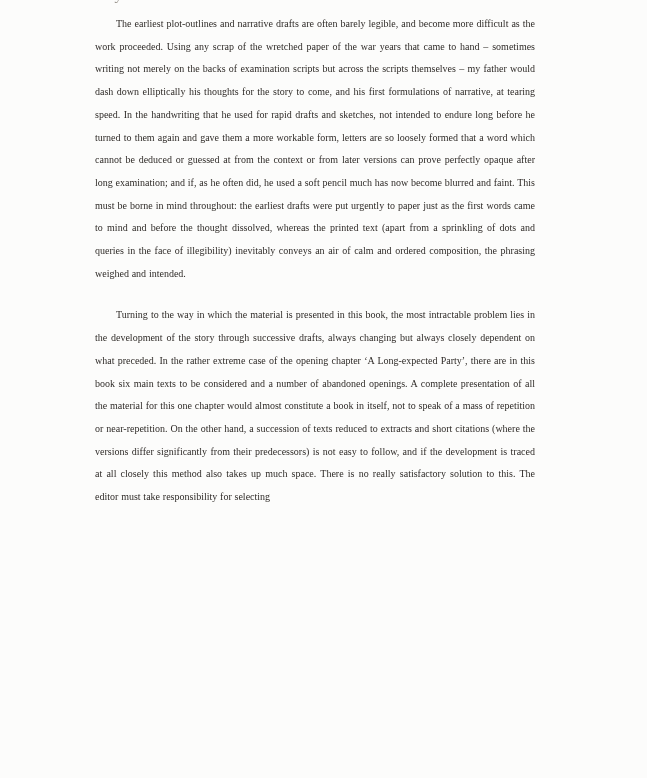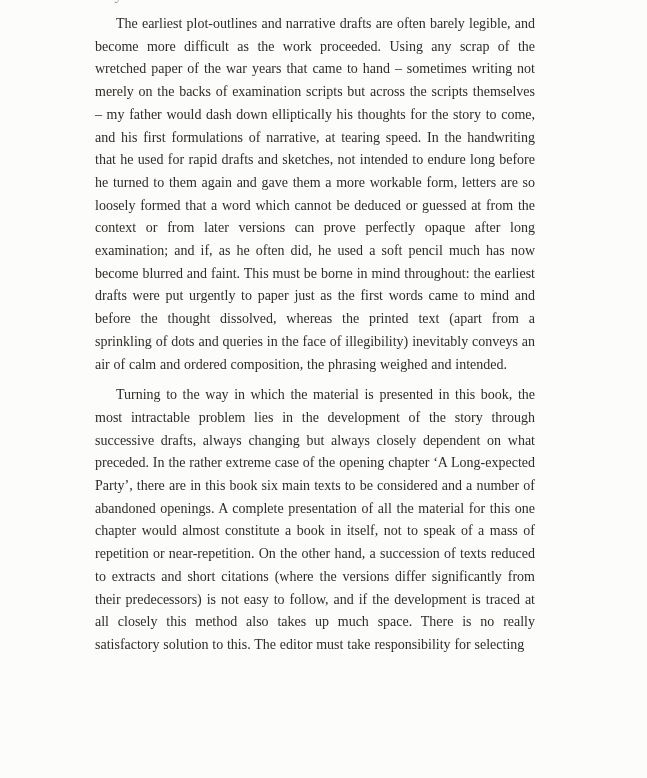--- a/index.html
+++ b/index.html
@@ -18,31 +18,31 @@
     box-sizing: border-box;
   }
   .text-col {
     position: absolute;
     top: 0;
     left: 95px;
     width: 440px;
   }
   .para {
     margin: 0;
-    font-size: 14px;
+    font-size: 10px;
     line-height: 22.7px;
     text-align: justify;
     text-justify: inter-word;
     text-indent: 21px;
     hyphens: auto;
     -webkit-hyphens: auto;
     word-spacing: 0.3px;
   }
   .para + .para {
-    margin-top: 8px;
+    margin-top: 19px;
   }
   .clipped-top-wrap {
     height: 6px;
     overflow: hidden;
     margin-bottom: 7px;
   }
   .clipped-top-wrap .clipped-line {
     display: block;
     margin-top: -16px;
     font-size: 15.2px;

